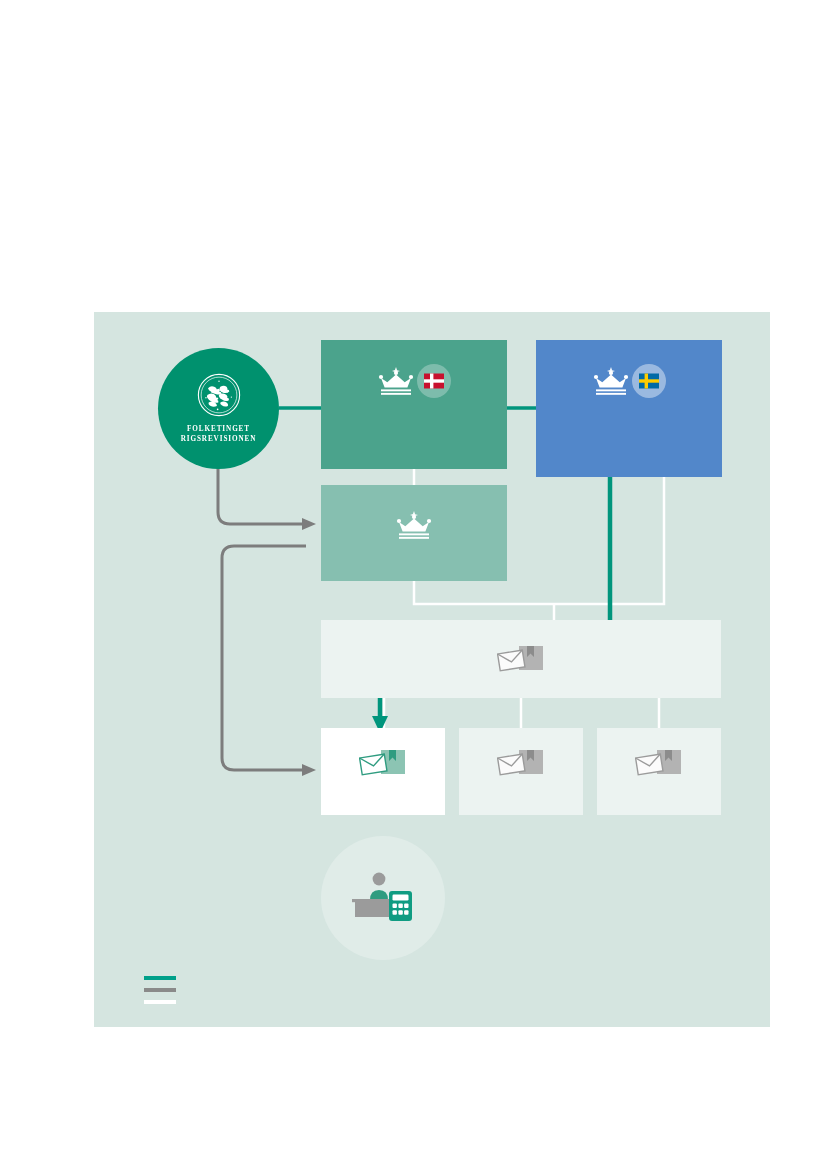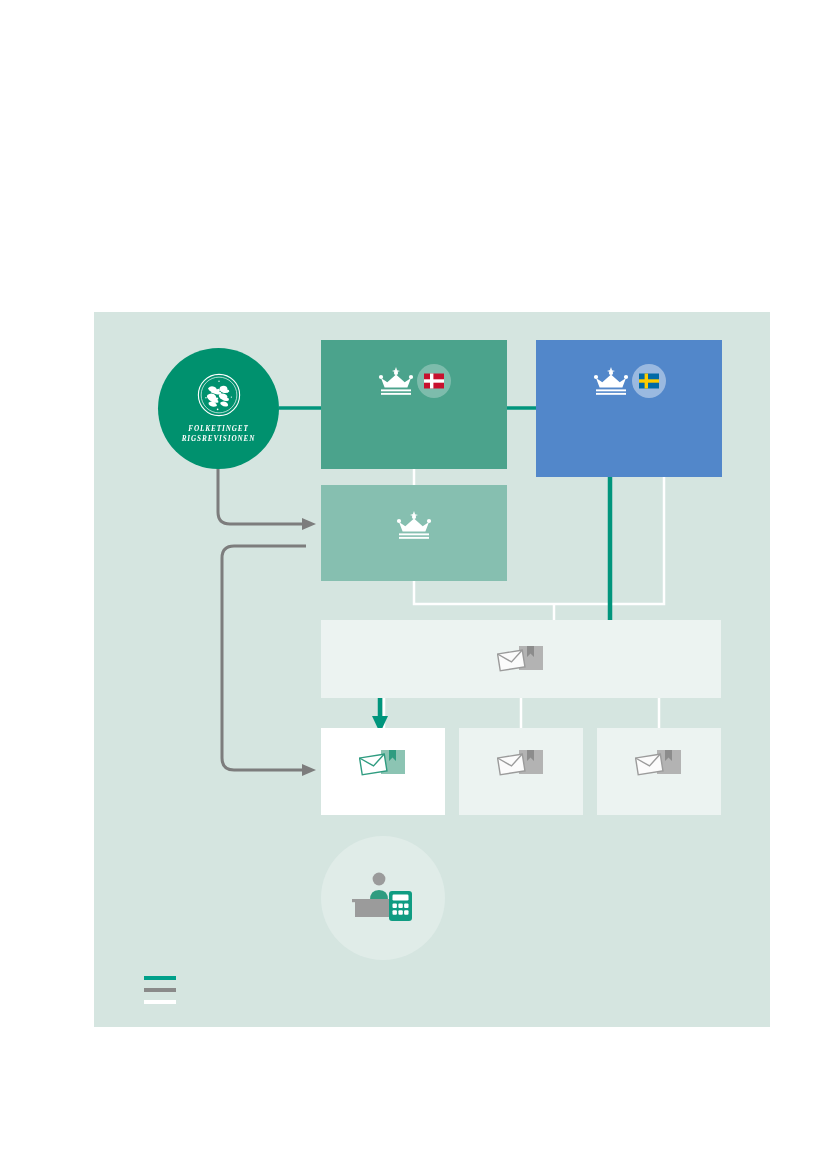--- a/index.html
+++ b/index.html
@@ -13,21 +13,20 @@
     font-family: "Liberation Sans", sans-serif;
     position: relative;
     overflow: hidden;
   }
 
   #diagram-root {
     position: absolute;
     left: 0; top: 0;
     width: 827px;
     height: 990px;
-    font-style: italic;
   }
 
   .panel {
     position: absolute;
     left: 94px;
     top: 312px;
     width: 676px;
     height: 715px;
     background: #d5e5e0;
   }

